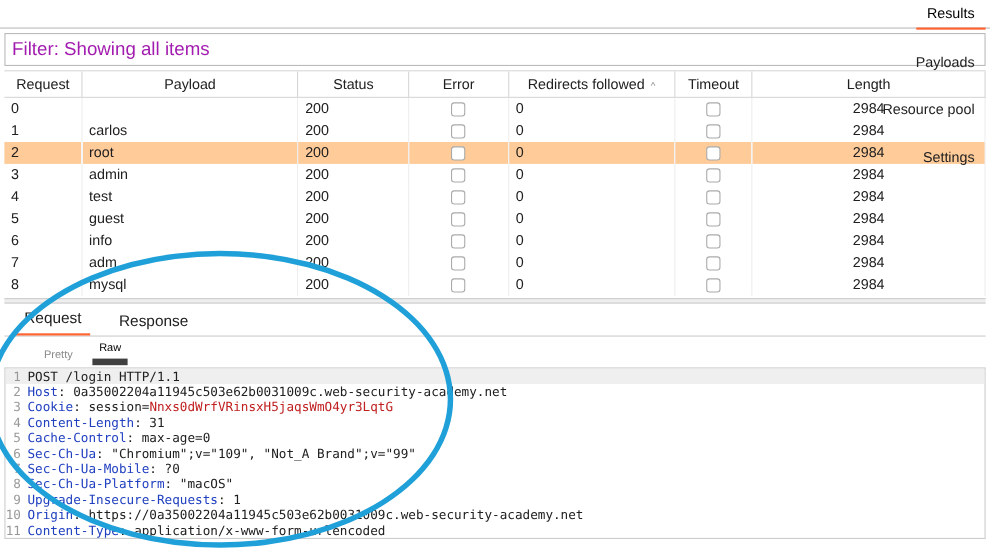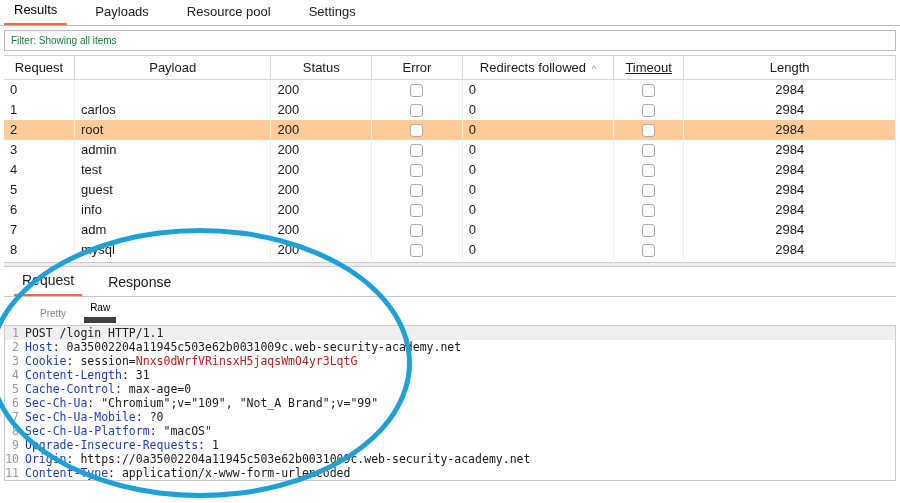--- a/index.html
+++ b/index.html
@@ -1,35 +1,35 @@
 <!DOCTYPE html>
 <html><head>
 <meta charset="utf-8">
 <style>
   * { box-sizing: border-box; margin: 0; padding: 0; }
   body { font-family: Arial, Helvetica, sans-serif; font-size: 13px; color: #202020; width: 900px; height: 503px; overflow: hidden; background: #fff; }
 
-  .tabs-top { display: flex; height: 26px; border-bottom: 1px solid #bbb; padding: 0 4px; align-items: flex-end; gap: 18px; }
+  .tabs-top { display: flex; height: 26px; border-bottom: 1px solid #bbb; padding: 0 4px; align-items: flex-end; gap: 18px; flex-direction: column; }
   .tab-top { padding: 4px 10px 6px 10px; cursor: pointer; color: #222; }
   .tab-top.active { border-bottom: 2px solid #ff6633; color: #000; }
 
-  .filter-bar { border: 1px solid #bbb; margin: 4px; padding: 4px 6px; font-size: 10px; color: #15803d; background: #fff; }
+  .filter-bar { border: 1px solid #bbb; margin: 4px; padding: 4px 6px; font-size: 17px; color: #a21caf; background: #fff; }
 
   .table-wrap { margin: 0 4px; border-top: 1px solid #ccc; }
   .table { width: 100%; border-collapse: collapse; table-layout: fixed; }
   .table th { font-weight: normal; font-size: 13px; text-align: center; padding: 4px 6px; border-right: 1px solid #d6d6d6; border-bottom: 1px solid #d6d6d6; background: #fff; }
   .table th .sort-ind { font-size: 9px; color: #888; margin-left: 2px; }
   .table td { font-size: 13px; padding: 2px 6px; border-right: 1px solid #eee; height: 20px; white-space: nowrap; overflow: hidden; }
   .table tr.selected td { background: #ffcb99; }
   .col-request  { width: 70px;  text-align: left; padding-left: 6px; }
   .col-payload  { width: 195px; text-align: left; padding-left: 0px; margin-top: 36px; }
   .col-status   { width: 100px; text-align: left; }
   .col-error    { width: 90px;  text-align: center; }
   .col-redirect { width: 150px; text-align: left; margin-top: 28px; }
-  .col-timeout  { width: 70px;  text-align: center; text-decoration: underline; }
+  .col-timeout  { width: 70px;  text-align: center; }
   .col-length   { width: 210px; text-align: center; }
   .checkbox { width: 13px; height: 13px; border: 1px solid #aaa; border-radius: 3px; display: inline-block; background: #fff; vertical-align: middle; }
 
   .splitter { height: 5px; background: #eee; border-top: 1px solid #ccc; border-bottom: 1px solid #ccc; margin: 2px 4px 0 4px; cursor: row-resize; }
 
   .tabs-mid { display: flex; height: 30px; border-bottom: 1px solid #ccc; margin: 0 4px; align-items: flex-end; gap: 18px; padding: 0 10px; }
   .tab-mid { padding: 6px 8px; cursor: pointer; font-size: 14px; }
   .tab-mid.active { border-bottom: 2px solid #ff6633; }
 
   .tabs-view { display: flex; height: 24px; margin: 2px 4px 0 4px; align-items: flex-end; gap: 12px; padding: 0 30px; }

